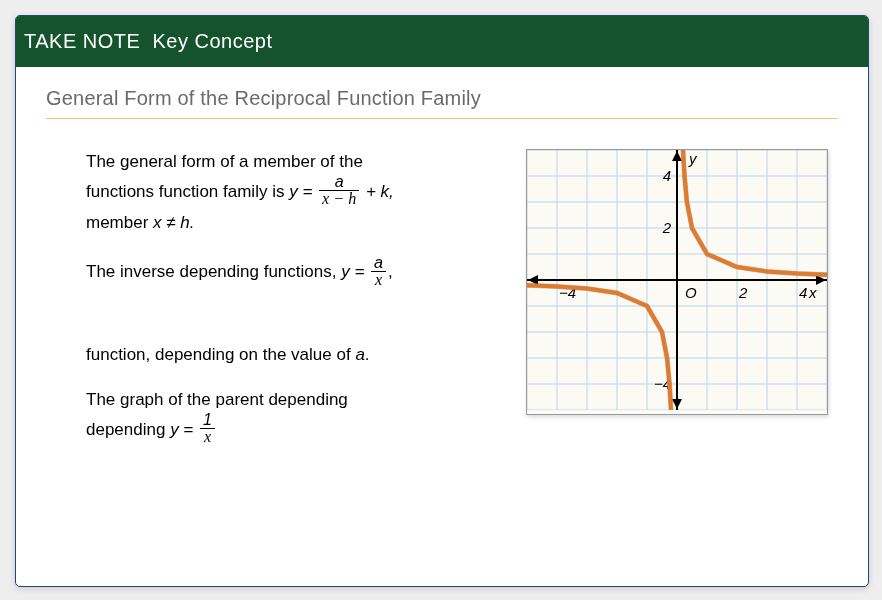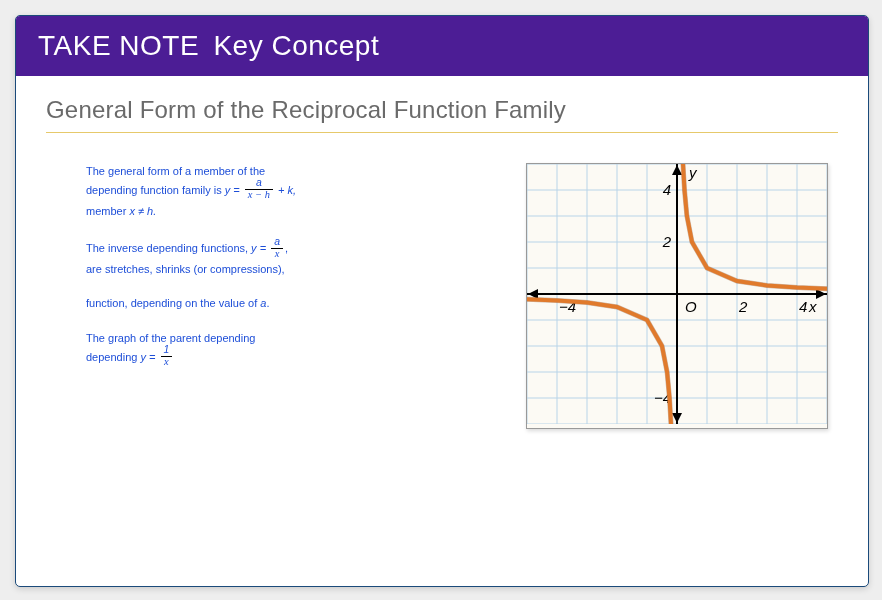--- a/index.html
+++ b/index.html
@@ -11,54 +11,54 @@
   .card {
     width: 852px;
     height: 570px;
     background: #fff;
     border-radius: 5px;
     overflow: hidden;
     border: 1px solid #1b4a7a;
     box-shadow: 0 2px 6px rgba(0,0,0,0.15);
   }
   .header {
-    background: #4c1d95;
+    background: #14532d;
     color: #fff;
-    padding: 14px 22px;
-    font-size: 28px;
+    padding: 14px 8px;
+    font-size: 20px;
     font-weight: 300;
     letter-spacing: 0.5px;
   }
   .header .bold {
     font-weight: 400;
   }
   .content {
     padding: 20px 30px 30px 30px;
   }
   .title {
     color: #6a6a6a;
-    font-size: 24px;
+    font-size: 20px;
     font-weight: 400;
     margin: 0 0 8px 0;
     letter-spacing: 0.2px;
   }
   .divider {
     border: none;
     border-top: 1px solid #e6c96b;
     margin: 0 0 30px 0;
   }
   .body {
     display: flex;
     gap: 40px;
     padding-left: 40px;
   }
   .textcol {
     flex: 0 0 400px;
-    color: #1d4ed8;
-    font-size: 11px;
+    color: #000000;
+    font-size: 17px;
     line-height: 1.55;
   }
   .textcol p {
     margin: 0 0 18px 0;
   }
   .ital { font-style: italic; }
   .frac {
     display: inline-block;
     vertical-align: middle;
     text-align: center;
@@ -107,39 +107,39 @@
   <div class="content">
     <h2 class="title">General Form of the Reciprocal Function Family</h2>
     <hr class="divider">
 
     <div class="body">
 
       <div class="textcol">
 
         <p>
           <span>The general form of a member of the</span><br>
-          <span>depending function family is </span>
+          <span>functions function family is </span>
           <span class="ital">y = </span>
           <span class="frac">
             <span class="num">a</span>
             <span class="den">x − h</span>
           </span>
           <span class="ital"> + k,</span><br>
           <span>member </span>
           <span class="ital">x ≠ h.</span>
         </p>
 
         <p>
           <span>The inverse depending functions, </span>
           <span class="ital">y = </span>
           <span class="frac" style="top:-1px;">
             <span class="num">a</span>
             <span class="den">x</span>
           </span><span>,</span><br>
-          <span>are stretches, shrinks (or compressions),</span><br>
+          <br>
           <br>
           <span>function, depending on the value of </span><span class="ital">a</span><span>.</span>
         </p>
 
         <p>
           <span>The graph of the parent depending</span><br>
           <span>depending </span>
           <span class="ital">y = </span>
           <span class="frac">
             <span class="num">1</span>

